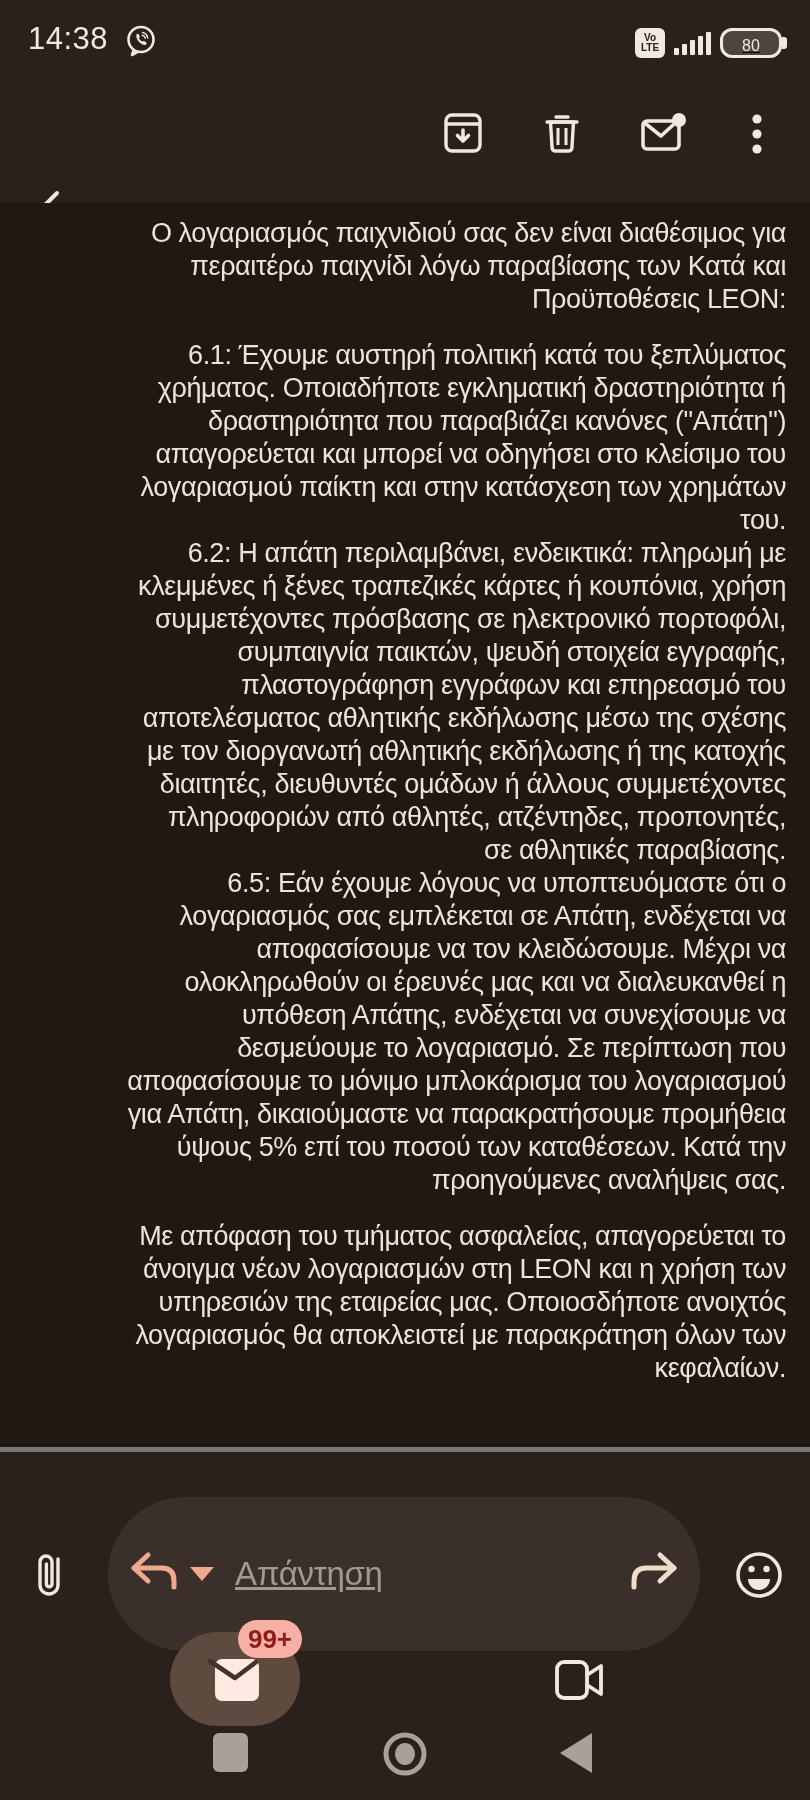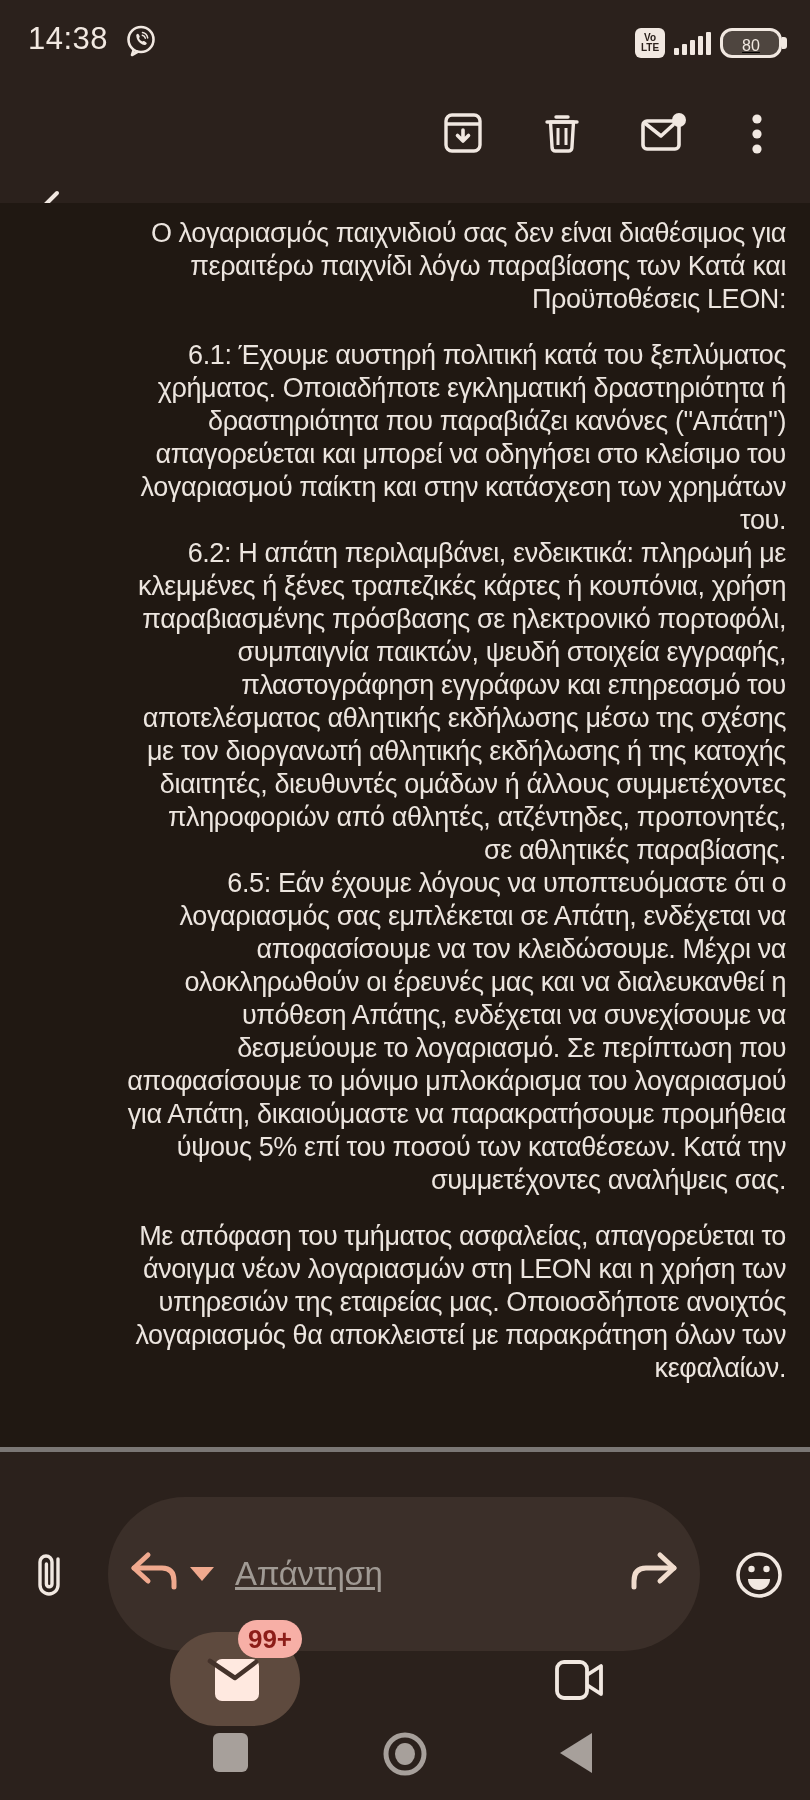--- a/index.html
+++ b/index.html
@@ -137,38 +137,38 @@
         <div class="body-line">Προϋποθέσεις LEON:</div>
         <div class="body-line blank"></div>
         <div class="body-line">6.1: Έχουμε αυστηρή πολιτική κατά του ξεπλύματος</div>
         <div class="body-line">χρήματος. Οποιαδήποτε εγκληματική δραστηριότητα ή</div>
         <div class="body-line">δραστηριότητα που παραβιάζει κανόνες ("Απάτη")</div>
         <div class="body-line">απαγορεύεται και μπορεί να οδηγήσει στο κλείσιμο του</div>
         <div class="body-line">λογαριασμού παίκτη και στην κατάσχεση των χρημάτων</div>
         <div class="body-line">του.</div>
         <div class="body-line">6.2: Η απάτη περιλαμβάνει, ενδεικτικά: πληρωμή με</div>
         <div class="body-line">κλεμμένες ή ξένες τραπεζικές κάρτες ή κουπόνια, χρήση</div>
-        <div class="body-line">παραβιασμένης πρόσβασης σε ηλεκτρονικό πορτοφόλι,</div>
+        <div class="body-line">συμμετέχοντες πρόσβασης σε ηλεκτρονικό πορτοφόλι,</div>
         <div class="body-line">συμπαιγνία παικτών, ψευδή στοιχεία εγγραφής,</div>
         <div class="body-line">πλαστογράφηση εγγράφων και επηρεασμό του</div>
         <div class="body-line">αποτελέσματος αθλητικής εκδήλωσης μέσω της σχέσης</div>
         <div class="body-line">με τον διοργανωτή αθλητικής εκδήλωσης ή της κατοχής</div>
         <div class="body-line">διαιτητές, διευθυντές ομάδων ή άλλους συμμετέχοντες</div>
         <div class="body-line">πληροφοριών από αθλητές, ατζέντηδες, προπονητές,</div>
         <div class="body-line">σε αθλητικές παραβίασης.</div>
         <div class="body-line">6.5: Εάν έχουμε λόγους να υποπτευόμαστε ότι ο</div>
         <div class="body-line">λογαριασμός σας εμπλέκεται σε Απάτη, ενδέχεται να</div>
         <div class="body-line">αποφασίσουμε να τον κλειδώσουμε. Μέχρι να</div>
         <div class="body-line">ολοκληρωθούν οι έρευνές μας και να διαλευκανθεί η</div>
         <div class="body-line">υπόθεση Απάτης, ενδέχεται να συνεχίσουμε να</div>
         <div class="body-line">δεσμεύουμε το λογαριασμό. Σε περίπτωση που</div>
         <div class="body-line">αποφασίσουμε το μόνιμο μπλοκάρισμα του λογαριασμού</div>
         <div class="body-line">για Απάτη, δικαιούμαστε να παρακρατήσουμε προμήθεια</div>
         <div class="body-line">ύψους 5% επί του ποσού των καταθέσεων. Κατά την</div>
-        <div class="body-line">συμμετέχοντες αναλήψεις σας.</div>
+        <div class="body-line">προηγούμενες αναλήψεις σας.</div>
         <div class="body-line blank"></div>
         <div class="body-line">Με απόφαση του τμήματος ασφαλείας, απαγορεύεται το</div>
         <div class="body-line">άνοιγμα νέων λογαριασμών στη LEON και η χρήση των</div>
         <div class="body-line">υπηρεσιών της εταιρείας μας. Οποιοσδήποτε ανοιχτός</div>
         <div class="body-line">λογαριασμός θα αποκλειστεί με παρακράτηση όλων των</div>
         <div class="body-line">κεφαλαίων.</div>
       </div>
   </div>
 
   <div class="abs divider"></div>

